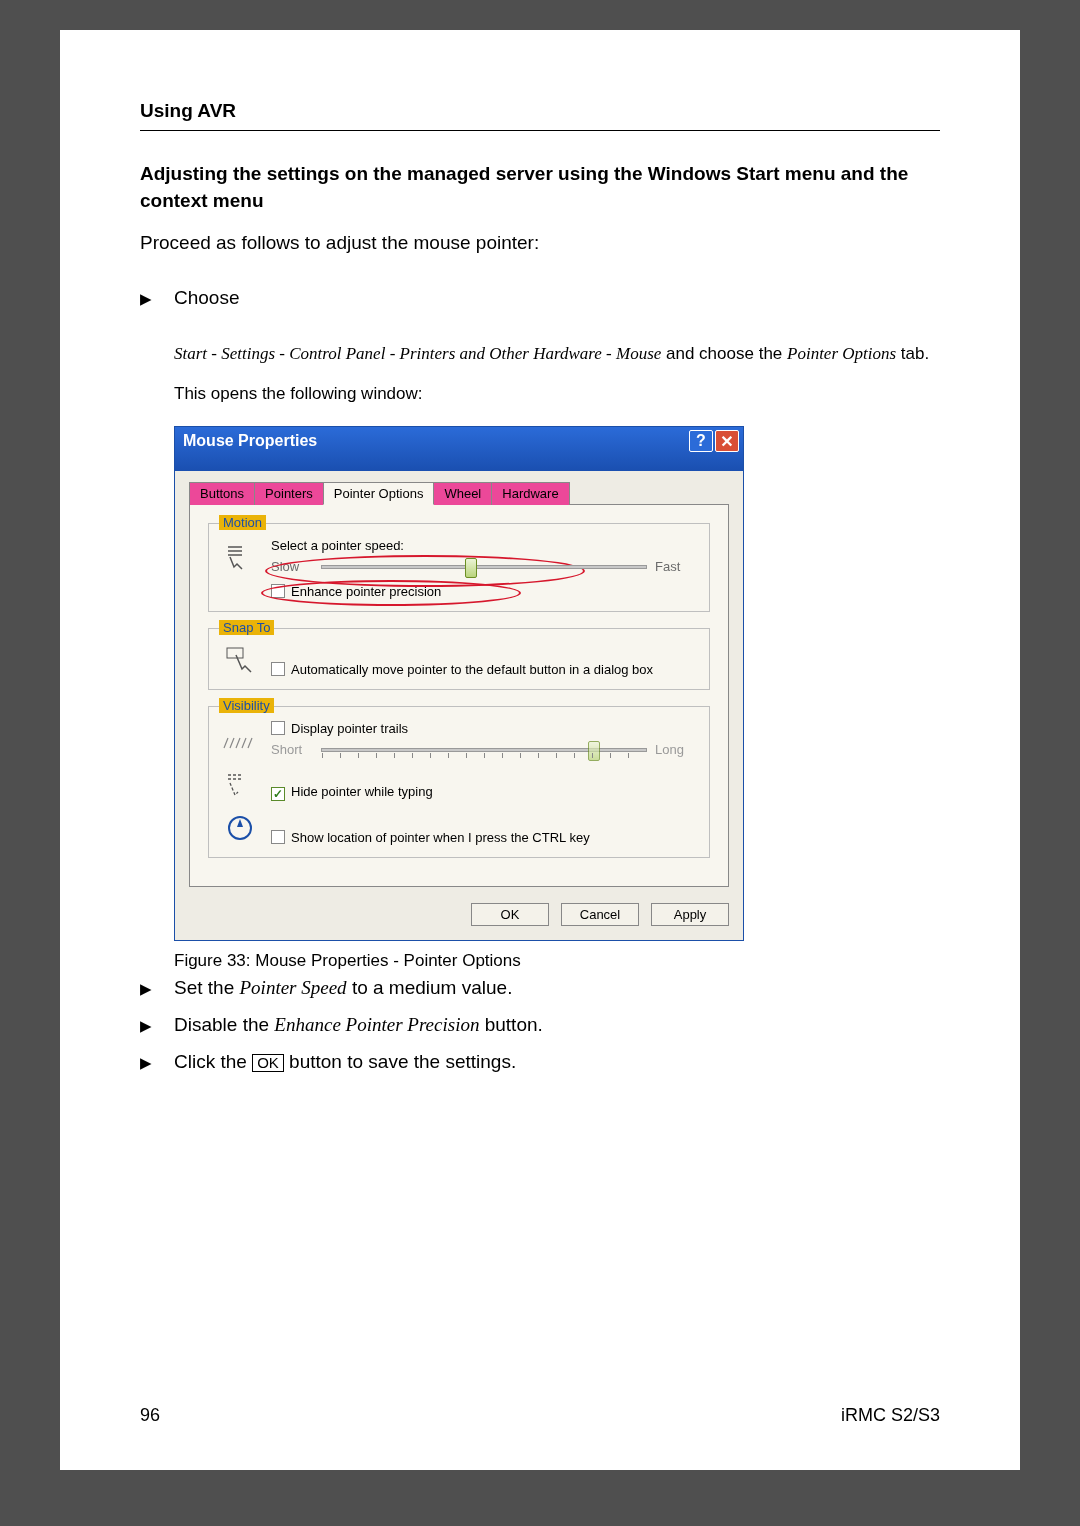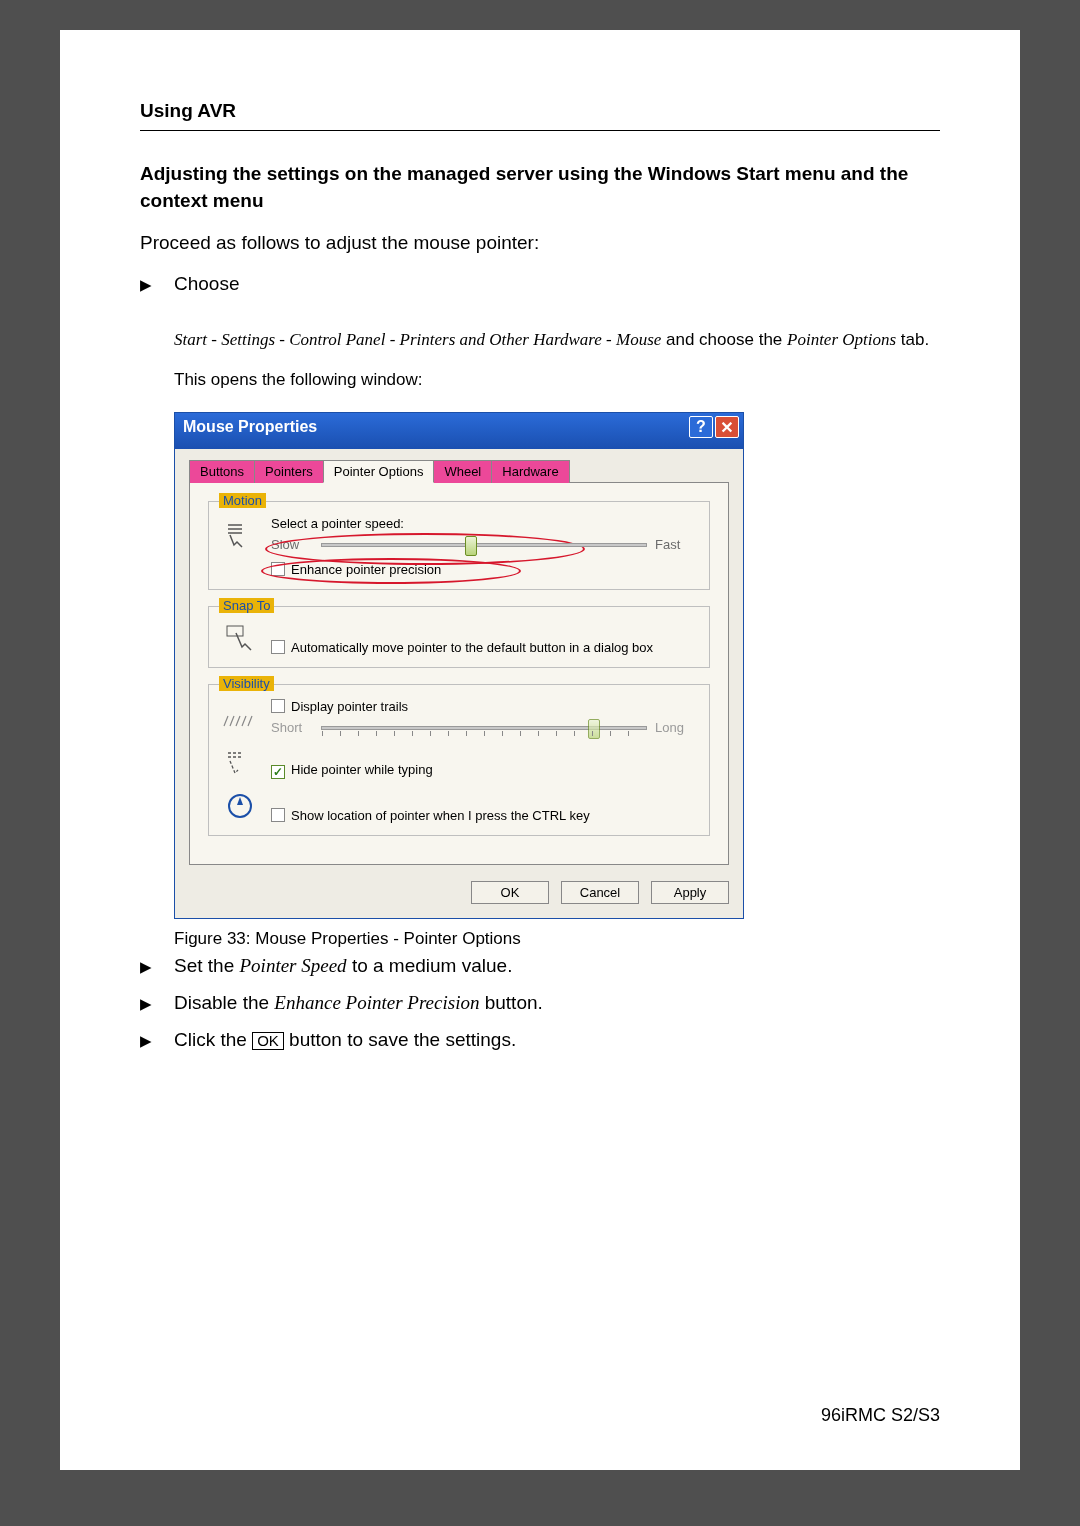--- a/index.html
+++ b/index.html
@@ -30,21 +30,21 @@
   }
   .subheading {
     font-weight: bold;
     font-size: 19px;
     line-height: 1.4;
     margin-bottom: 16px;
   }
   .body-text {
     font-size: 19px;
     line-height: 1.4;
-    margin-bottom: 14px;
+    margin-bottom: 28px;
   }
   .step-list {
     list-style: none;
     padding: 0;
     margin: 0 0 30px 0;
   }
   .step-list > li {
     display: flex;
     align-items: flex-start;
     font-size: 19px;
@@ -83,21 +83,21 @@
     background: #eeece4;
     font-family: Tahoma, Arial, sans-serif;
     font-size: 13px;
   }
   .titlebar {
     background: linear-gradient(#2b6bd8, #1a4fb0);
     color: #fff;
     font-weight: bold;
     display: flex;
     align-items: center;
-    padding: 3px 4px 11px 8px;
+    padding: 3px 4px 19px 8px;
     font-size: 16px;
     justify-content: flex-end;
   }
   .titlebar .title-text { flex: 1; }
   .titlebar .tbtn {
     width: 24px;
     height: 22px;
     background: #d94f36;
     border: 1px solid #fff;
     color: #fff;
@@ -232,21 +232,21 @@
   .figure-caption {
     margin: 10px 0 4px 34px;
     font-size: 17px;
   }
   .footer {
     position: absolute;
     bottom: 44px;
     left: 80px;
     right: 80px;
     display: flex;
-    justify-content: flex-end;
+    justify-content: space-between;
     font-size: 18px;
   }
 </style>
 </head>
 <body>
 
 <div class="page">
 
   <div class="header-title">Using AVR</div>
   <hr class="hr">

